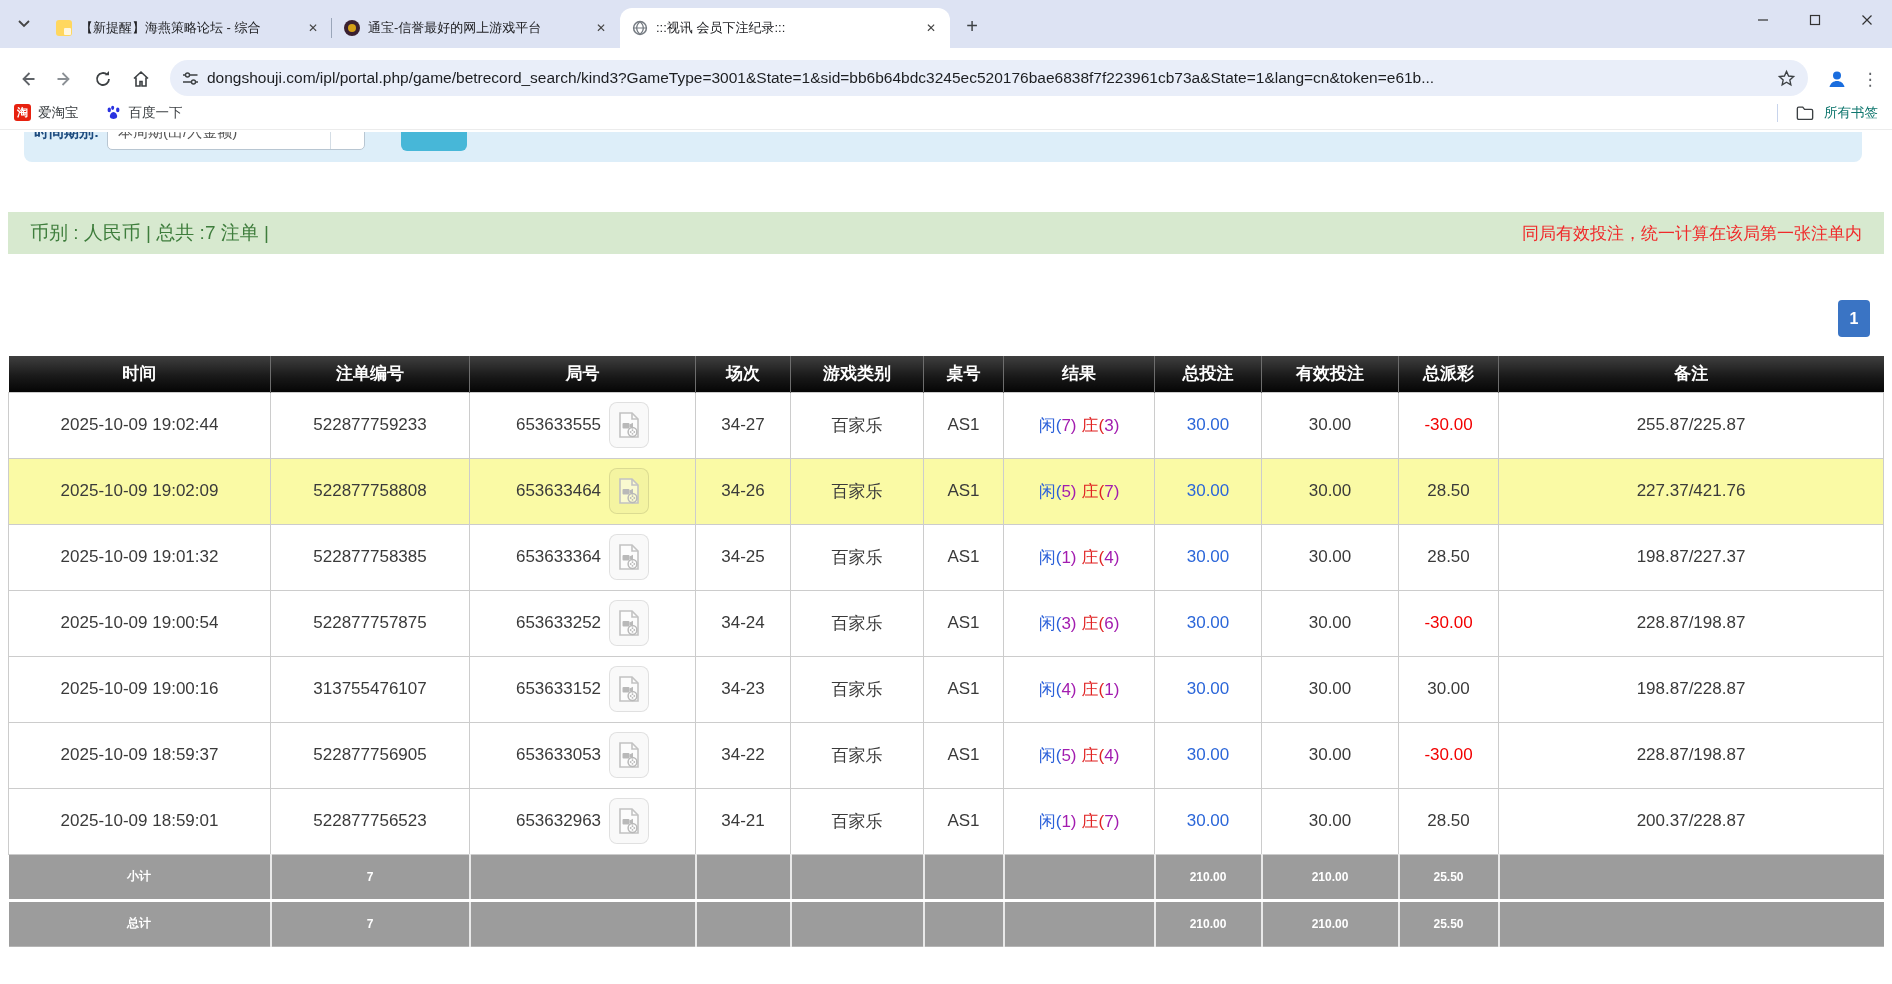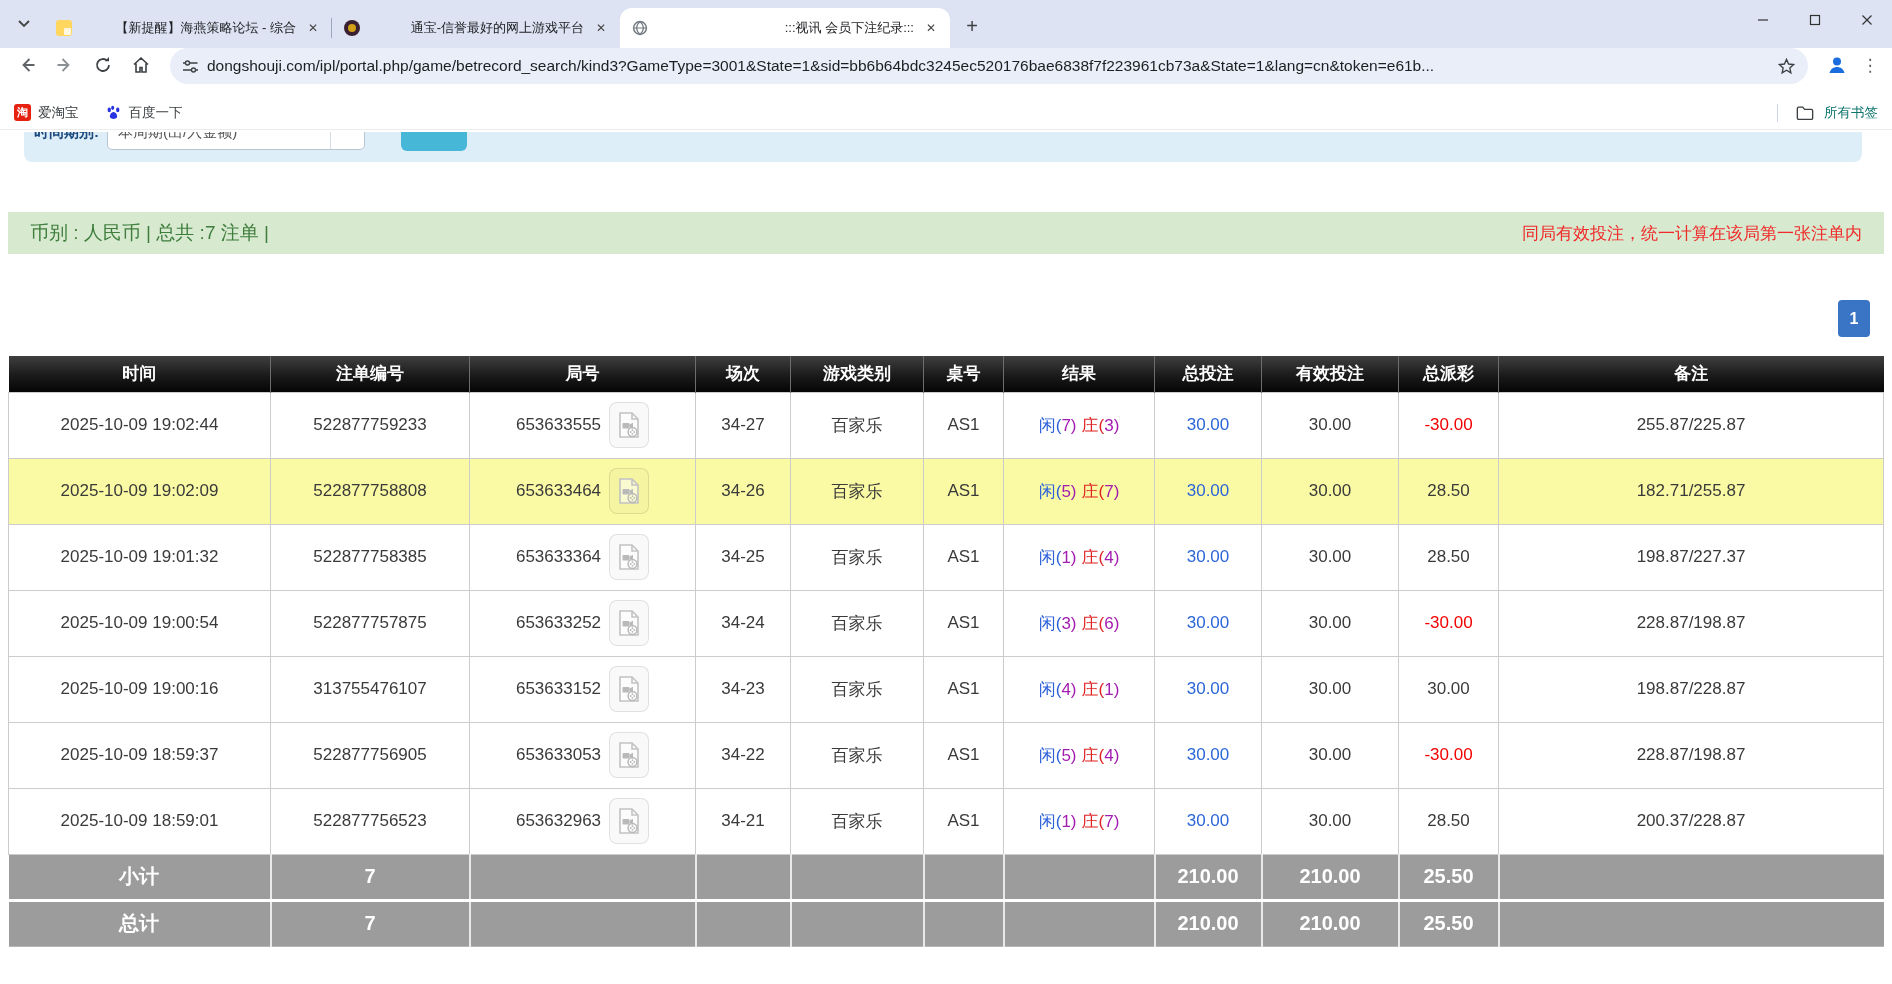--- a/index.html
+++ b/index.html
@@ -7,36 +7,36 @@
     font-family:"Liberation Sans","DejaVu Sans",sans-serif; }
 
   
   .tabstrip { height:48px; background:#dde3f3; display:flex; align-items:flex-end; position:relative; }
   .tab-search { width:28px; height:28px; margin:0 6px 10px 10px; border-radius:50%; display:flex;
     align-items:center; justify-content:center; color:#444; font-size:13px; }
   .tab { height:40px; display:flex; align-items:center; padding:0 10px 0 12px; width:288px;
     color:#202124; font-size:13px; position:relative; }
   .tab .sep { position:absolute; right:0; top:10px; height:20px; width:1px; background:#9aa6b9; }
   .tab.active { background:#fff; border-radius:12px 12px 0 0; width:330px; height:40px; }
-  .tab .title { flex:1; white-space:nowrap; overflow:hidden; text-overflow:ellipsis; margin:0 8px;text-align:right; }
+  .tab .title { flex:1; white-space:nowrap; overflow:hidden; text-overflow:ellipsis; margin:0 8px; }
   .tab .close { width:18px; height:18px; border-radius:50%; display:flex; align-items:center;
     justify-content:center; font-size:12px; color:#444; }
   .favicon { width:16px; height:16px; flex:0 0 16px; position:relative; }
   .fav-note { background:#ffd75e; border-radius:3px; }
   .fav-note:after { content:""; position:absolute; right:1px; bottom:1px; width:7px; height:7px;
     background:#fff7df; border-radius:1px; }
   .fav-tongbao { background:#3a2030; border-radius:50%; }
   .fav-tongbao:after { content:""; position:absolute; left:4px; top:4px; width:8px; height:8px;
     background:#d4a017; border-radius:50%; }
   .newtab-btn { width:28px; height:28px; margin:0 0 8px 8px; display:flex; align-items:center;
     justify-content:center; font-size:20px; color:#3c4043; }
   .win-controls { position:absolute; right:8px; top:6px; display:flex; gap:18px; }
   .win-btn { width:34px; height:28px; display:flex; align-items:center; justify-content:center; color:#333; }
 
-  .toolbar { height:48px; background:#fff; display:flex; align-items:flex-start; padding:0 10px; gap:4px; }
+  .toolbar { height:48px; background:#fff; display:flex; align-items:flex-end; padding:0 10px; gap:4px; }
   .nav-btn { width:34px; height:34px; border-radius:50%; display:flex; align-items:center;
     justify-content:center; flex:0 0 auto; }
   .omnibox { flex:1; height:36px; background:#e9eef9; border-radius:18px; display:flex;
     align-items:center; padding:0 12px; margin:0 8px; min-width:0; }
   .omnibox .url { flex:1; font-size:15.5px; color:#1c1e21; white-space:nowrap; overflow:hidden;
     text-overflow:ellipsis; margin:0 10px 0 8px; }
   .profile-btn { width:34px; height:34px; border-radius:50%; display:flex; align-items:center;
     justify-content:center; }
   .menu-dots { width:24px; height:34px; display:flex; align-items:center; justify-content:center;
     color:#5f6368; font-size:17px; letter-spacing:0; }
@@ -81,21 +81,21 @@
   .bets tr.hl td { background:#fafaa5; }
   .round-wrap { display:flex; align-items:center; justify-content:center; gap:8px; }
   .video-btn { width:40px; height:46px; border:1px solid rgba(0,0,0,0.10); border-radius:8px;
     background:rgba(0,0,0,0.025); display:flex; align-items:center; justify-content:center; }
   .result-p, .result-b { display:inline-block; color:#a21caf; }
   .result-p::first-letter { color:#2b60d9; }
   .result-b::first-letter { color:#e02222; }
   .result-b { margin-left:5px; }
   td.bet-link { color:#2b66d9; }
   td.payout-neg { color:#f20000; }
-  tr.sumrow td { height:46px; background:#9c9c9c; color:#fff; font-weight:bold; font-size:20px;
+  tr.sumrow td { height:46px; background:#9c9c9c; color:#fff; font-weight:bold; font-size:12px;
     border:none; border-right:2px solid #e9e9e9; border-top:1px solid #fff; }
   tr.sumrow td:last-child { border-right:none; }
   tr.sumrow.grand td { border-top:3px solid #fff; }
   tr.sumrow:last-child td { border-bottom:1px solid #b5b5b5; }
 
   svg { display:block; }
 </style>
 </head>
 <body>
 
@@ -330,21 +330,21 @@
               </span>
             </div>
           </td>
           <td>34-26</td>
           <td>百家乐</td>
           <td>AS1</td>
           <td><span class="result-p">闲(5)</span><span class="result-b">庄(7)</span></td>
           <td class="bet-link">30.00</td>
           <td>30.00</td>
           <td>28.50</td>
-          <td>182.71/255.87</td>
+          <td>227.37/421.76</td>
         </tr>
         <tr>
           <td>2025-10-09 19:01:32</td>
           <td>522877758385</td>
           <td>
             <div class="round-wrap">
               <span>653633364</span>
               <span class="video-btn">
                 <svg width="24" height="28" viewBox="0 0 24 28">
                   <path d="M3 2h12l6 6v18H3z" fill="#fff" fill-opacity="0.5" stroke="#c2c2c2" stroke-width="1.6"></path>

